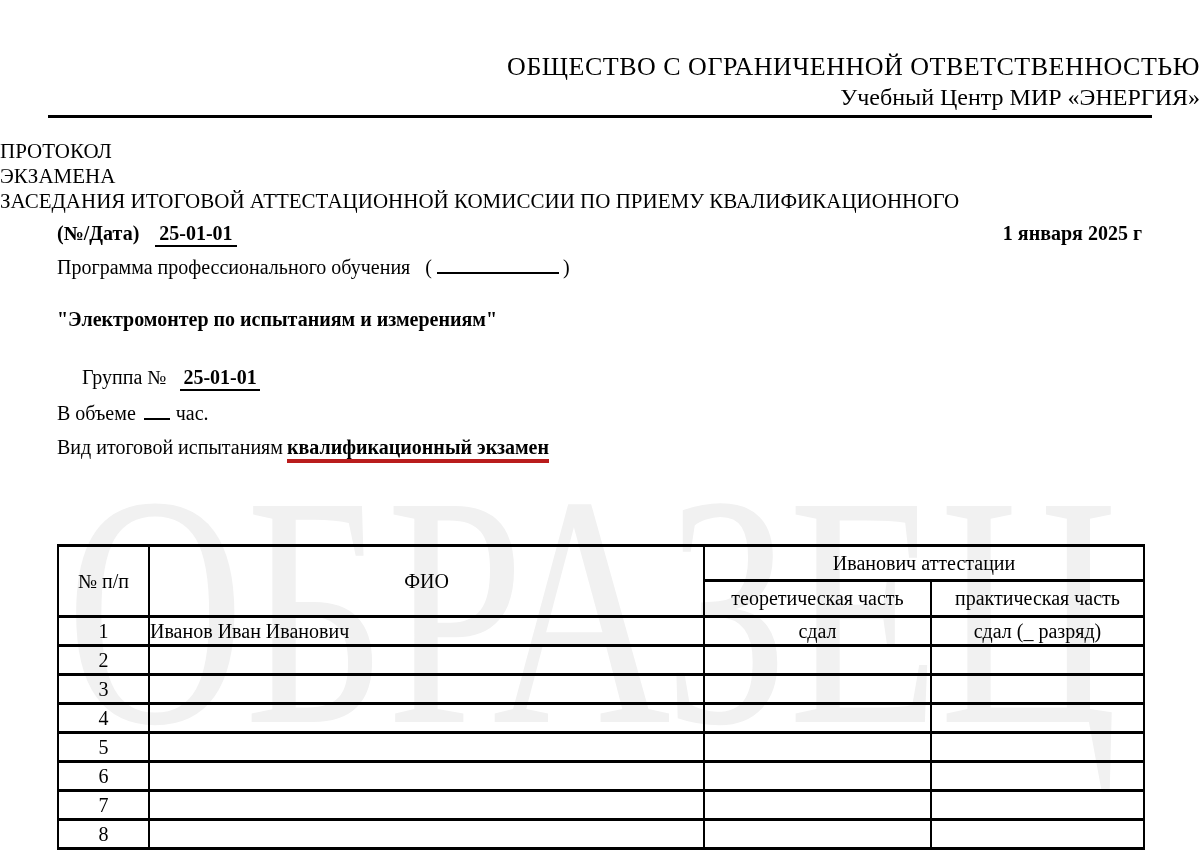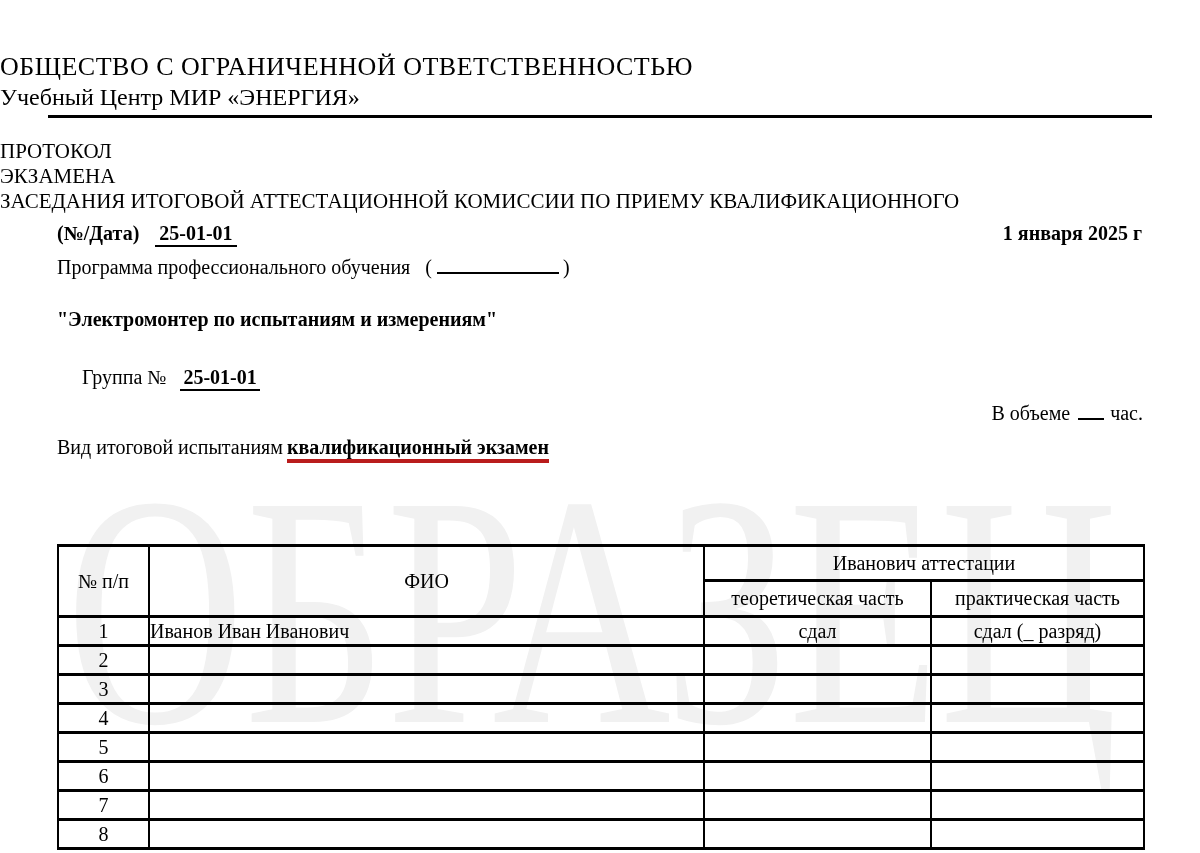--- a/index.html
+++ b/index.html
@@ -14,42 +14,42 @@
     position: absolute;
     left: 0; top: 0;
     width: 1200px; height: 853px;
     z-index: 0;
     pointer-events: none;
   }
   .content {
     position: relative;
     z-index: 1;
   }
-  .company { text-align: left; padding-top: 51px; }
+  .company { text-align: right; padding-top: 51px; }
   .company-line1 { font-size: 26px; line-height: 31px; letter-spacing: 0.5px; }
   .company-line2 { font-size: 24px; line-height: 30px; }
   .top-rule { border: none; border-top: 3px solid #000; margin: 3px 48px 0 48px; }
 
   .doc-title { text-align: left; font-weight: normal; font-size: 21px; line-height: 25px; margin-top: 21px; white-space: nowrap; }
 
   .meta-row {
     display: flex; justify-content: space-between; align-items: baseline;
     margin: 7px 58px 0 57px; font-size: 20px; font-weight: bold; line-height: 24px;
   }
   .num-value { margin-left: 16px; border-bottom: 2px solid #000; padding: 0 4px 1px 4px; }
 
   .form-line { margin: 10px 57px 0 57px; font-size: 20px; line-height: 24px; }
   .blank-line { display: inline-block; width: 122px; height: 17px; border-bottom: 2px solid #000; margin: 0 4px; }
   .blank-short { display: inline-block; width: 26px; height: 17px; border-bottom: 2px solid #000; margin: 0 6px 0 8px; }
   .paren { letter-spacing: 1px; }
 
   .profession-line { margin: 28px 57px 0 57px; font-size: 20px; font-weight: bold; line-height: 24px; }
   .group-line { margin: 34px 57px 0 82px; font-size: 20px; line-height: 24px; }
   .group-value { margin-left: 14px; font-weight: bold; border-bottom: 2px solid #000; padding: 0 3px 1px 3px; }
-  .volume-line { margin: 12px 57px 7px 57px; font-size: 20px; line-height: 24px; text-align: right; }
+  .volume-line { margin: 12px 57px 7px 57px; font-size: 20px; line-height: 24px; }
   .attestation-line { margin: 10px 57px 0 57px; font-size: 20px; line-height: 24px; }
   .attestation-value { font-weight: bold; border-bottom: 4px solid #b91c1c; padding-bottom: 1px; margin-left: 4px; }
 
   table.results {
     border-collapse: collapse;
     table-layout: fixed;
     width: 1086px;
     margin: 85px 0 0 57px;
     font-size: 20px;
     background: transparent;

